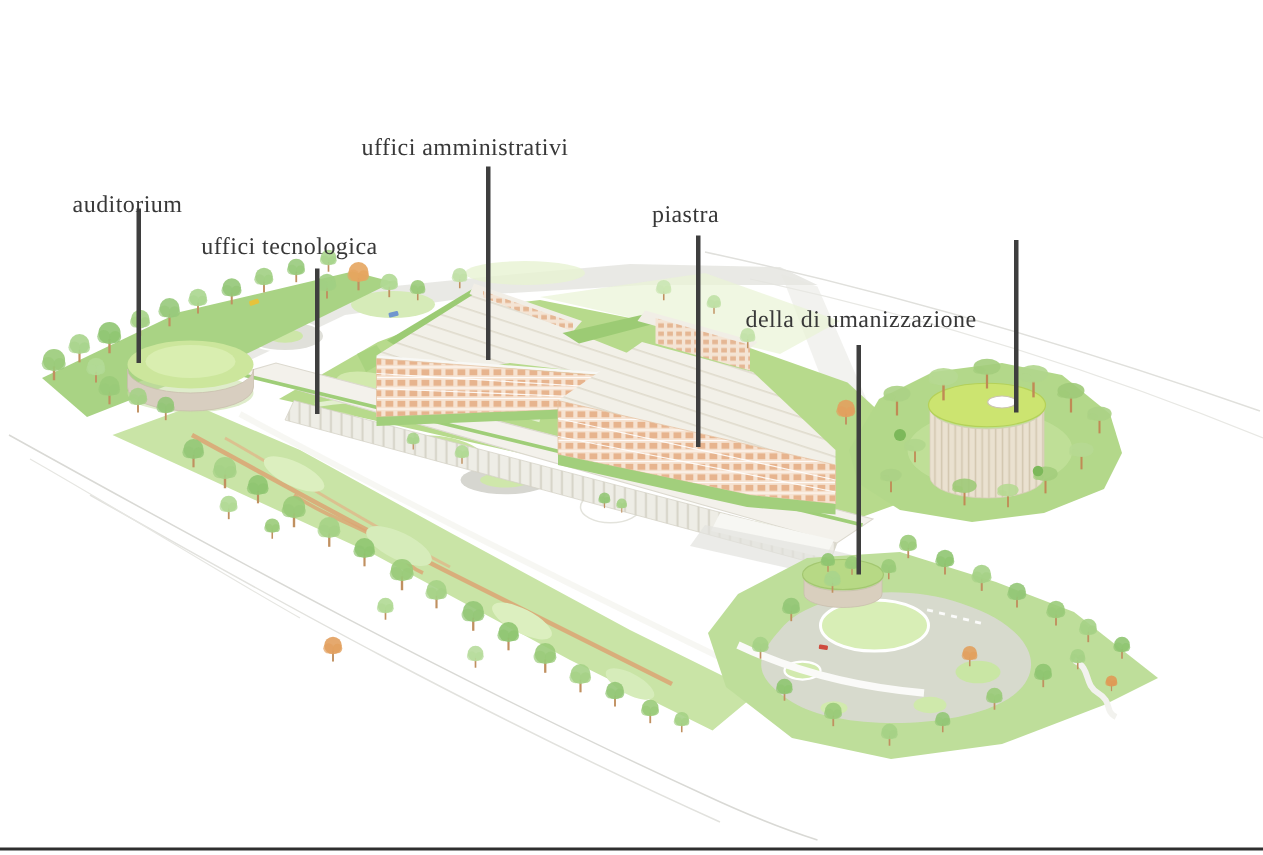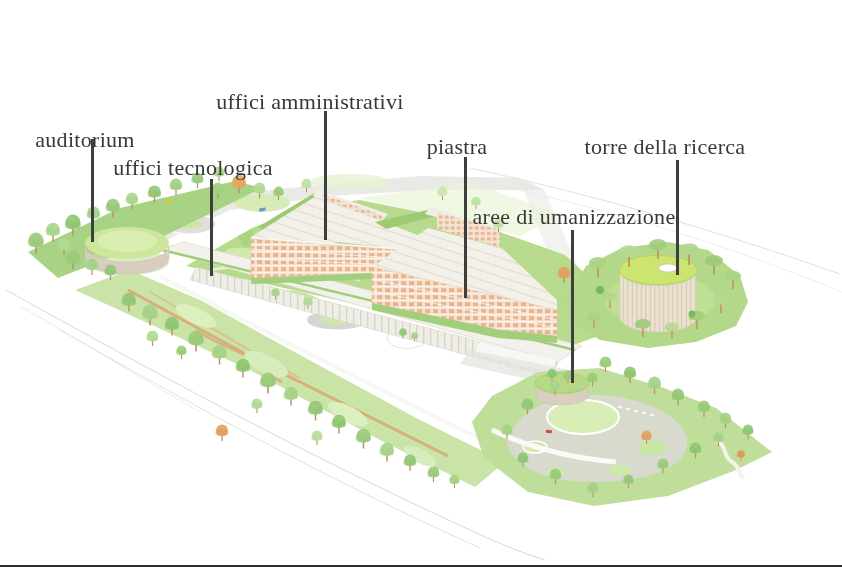--- a/index.html
+++ b/index.html
@@ -3,21 +3,21 @@
 <meta charset="utf-8">
 <style>
   html,body{margin:0;padding:0;background:#ffffff;}
   .stage{
     position:relative;width:842px;height:570px;background:#ffffff;
     overflow:hidden;font-family:"Liberation Serif",serif;
   }
   .illustration{position:absolute;left:0;top:0;}
   .map-label{
     position:absolute;transform:translateX(-50%);
-    font-size:22px;line-height:1.1;letter-spacing:.3px;color:#383838;
+    font-size:16px;line-height:1.1;letter-spacing:.3px;color:#383838;
     white-space:nowrap;
   }
   .leader{
     position:absolute;width:3px;background:#3e3e3e;
   }
   .lbl-auditorium{left:85px;top:128px;}
   .lbl-piastra{left:193px;top:156px;}
   .lbl-uffici{left:310px;top:90px;}
   .lbl-degenze{left:457px;top:135px;}
   .lbl-aree{left:574px;top:205px;}
@@ -302,17 +302,16 @@
   <div class="leader ld-piastra"></div>
   <div class="leader ld-uffici"></div>
   <div class="leader ld-degenze"></div>
   <div class="leader ld-aree"></div>
   <div class="leader ld-torre"></div>
 
   <div class="map-label lbl-auditorium">auditorium</div>
   <div class="map-label lbl-piastra">uffici tecnologica</div>
   <div class="map-label lbl-uffici">uffici amministrativi</div>
   <div class="map-label lbl-degenze">piastra</div>
-  <div class="map-label lbl-aree">aree di umanizzazione</div>
-  <div class="map-label lbl-torre">torre della ricerca</div>
+  <div class="map-label lbl-aree">della di umanizzazione</div>
 
   <div class="bottom-edge"></div>
 </div>
 
 </body></html>

